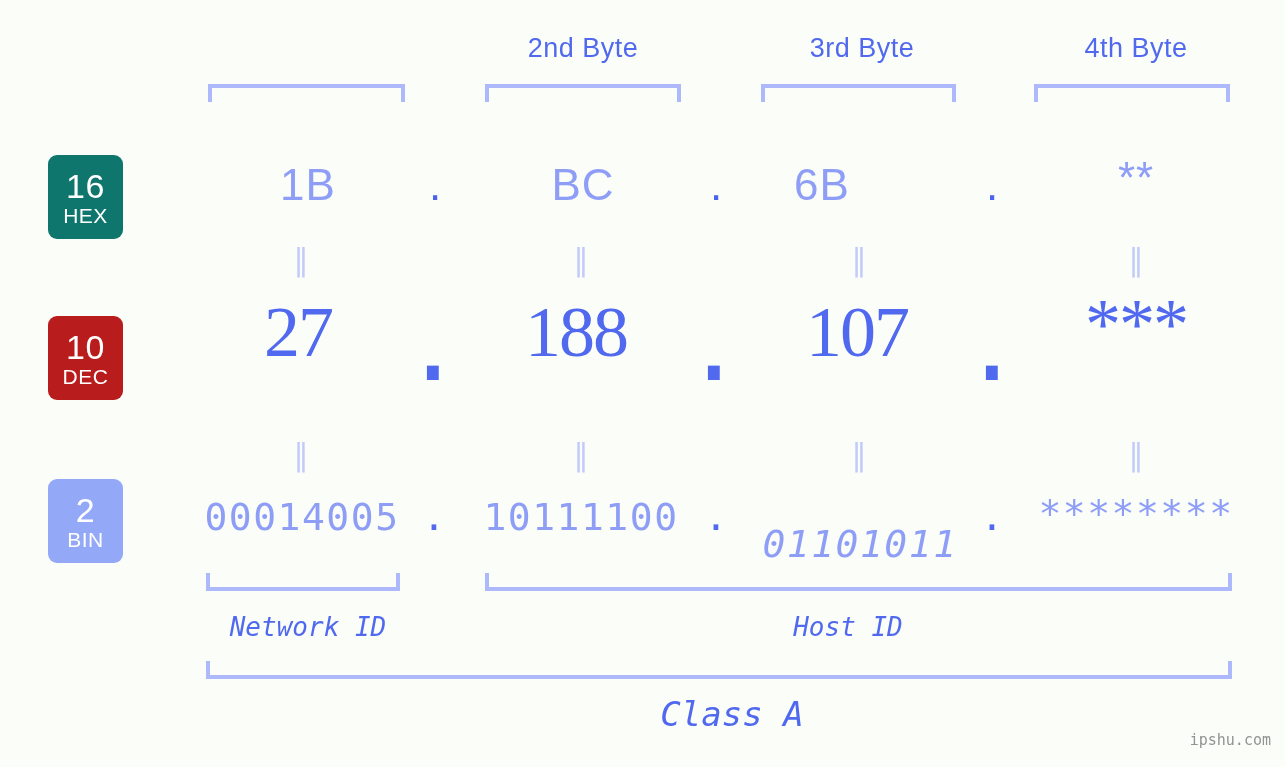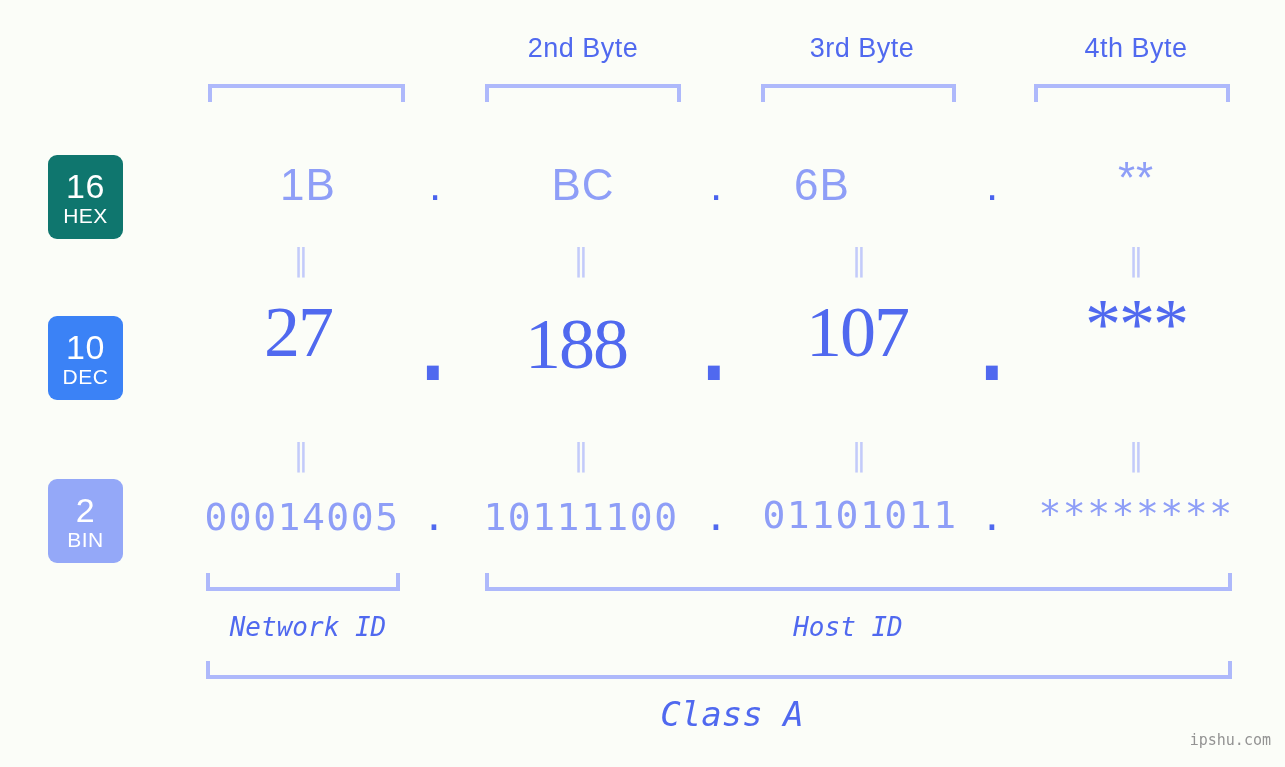--- a/index.html
+++ b/index.html
@@ -164,21 +164,21 @@
   <div class="bracket down" style="left:208px; top:84px; width:197px;"></div>
   <div class="bracket down" style="left:485px; top:84px; width:196px;"></div>
   <div class="bracket down" style="left:761px; top:84px; width:195px;"></div>
   <div class="bracket down" style="left:1034px; top:84px; width:196px;"></div>
 
   <div class="badge" style="top:155px; background:#0f766e;">
     <span class="num">16</span>
     <span class="name">HEX</span>
   </div>
 
-  <div class="badge" style="top:316px; background:#3b82f6;">
+  <div class="badge" style="top:316px; background:#b91c1c;">
     <span class="num">10</span>
     <span class="name">DEC</span>
   </div>
 
   <div class="badge" style="top:479px; background:#94a8f8;">
     <span class="num">2</span>
     <span class="name">BIN</span>
   </div>
 
   <div class="cell hex-val" style="left:198px; top:160px; width:220px;">1B</div>
@@ -193,40 +193,40 @@
   <div class="cell hex-val" style="left:1026px; top:153px; width:220px;">**</div>
 
   <div class="eqmark" style="left:288px; top:245px;">‖</div>
   <div class="eqmark" style="left:568px; top:245px;">‖</div>
   <div class="eqmark" style="left:846px; top:245px;">‖</div>
   <div class="eqmark" style="left:1123px; top:245px;">‖</div>
 
   <div class="cell dec-val" style="left:188px; top:291px; width:220px;">27</div>
   <div class="cell dec-dot" style="left:398px; top:291px; width:70px;">.</div>
 
-  <div class="cell dec-val" style="left:466px; top:291px; width:220px;margin-top:12px;">188</div>
+  <div class="cell dec-val" style="left:466px; top:291px; width:220px;">188</div>
   <div class="cell dec-dot" style="left:679px; top:291px; width:70px;">.</div>
 
   <div class="cell dec-val" style="left:747px; top:291px; width:220px;">107</div>
   <div class="cell dec-dot" style="left:957px; top:291px; width:70px;">.</div>
 
   <div class="cell dec-val" style="left:1026px; top:283px; width:220px;">***</div>
 
   <div class="eqmark" style="left:288px; top:440px;">‖</div>
   <div class="eqmark" style="left:568px; top:440px;">‖</div>
   <div class="eqmark" style="left:846px; top:440px;">‖</div>
   <div class="eqmark" style="left:1123px; top:440px;">‖</div>
 
   <div class="cell bin-val" style="left:192px; top:495px; width:220px;">00014005</div>
   <div class="cell bin-dot" style="left:402px; top:495px; width:64px;">.</div>
 
   <div class="cell bin-val" style="left:471px; top:495px; width:220px;">10111100</div>
   <div class="cell bin-dot" style="left:684px; top:495px; width:64px;">.</div>
 
-  <div class="cell bin-val" style="left:750px; top:493px; width:220px;">01101011</div>
+  <div class="cell bin-val" style="left:750px; top:522px; width:220px;font-style:italic;">01101011</div>
   <div class="cell bin-dot" style="left:960px; top:495px; width:64px;">.</div>
 
   <div class="cell bin-val" style="left:1026px; top:492px; width:220px;">********</div>
 
   <div class="bracket up" style="left:206px; top:573px; width:194px;"></div>
 
   <div class="bracket up" style="left:485px; top:573px; width:747px;"></div>
 
   <div class="region-label region-netid" style="left:198px; top:612px; width:220px;">Network ID</div>
   <div class="region-label region-hostid" style="left:748px; top:612px; width:200px;">Host ID</div>

